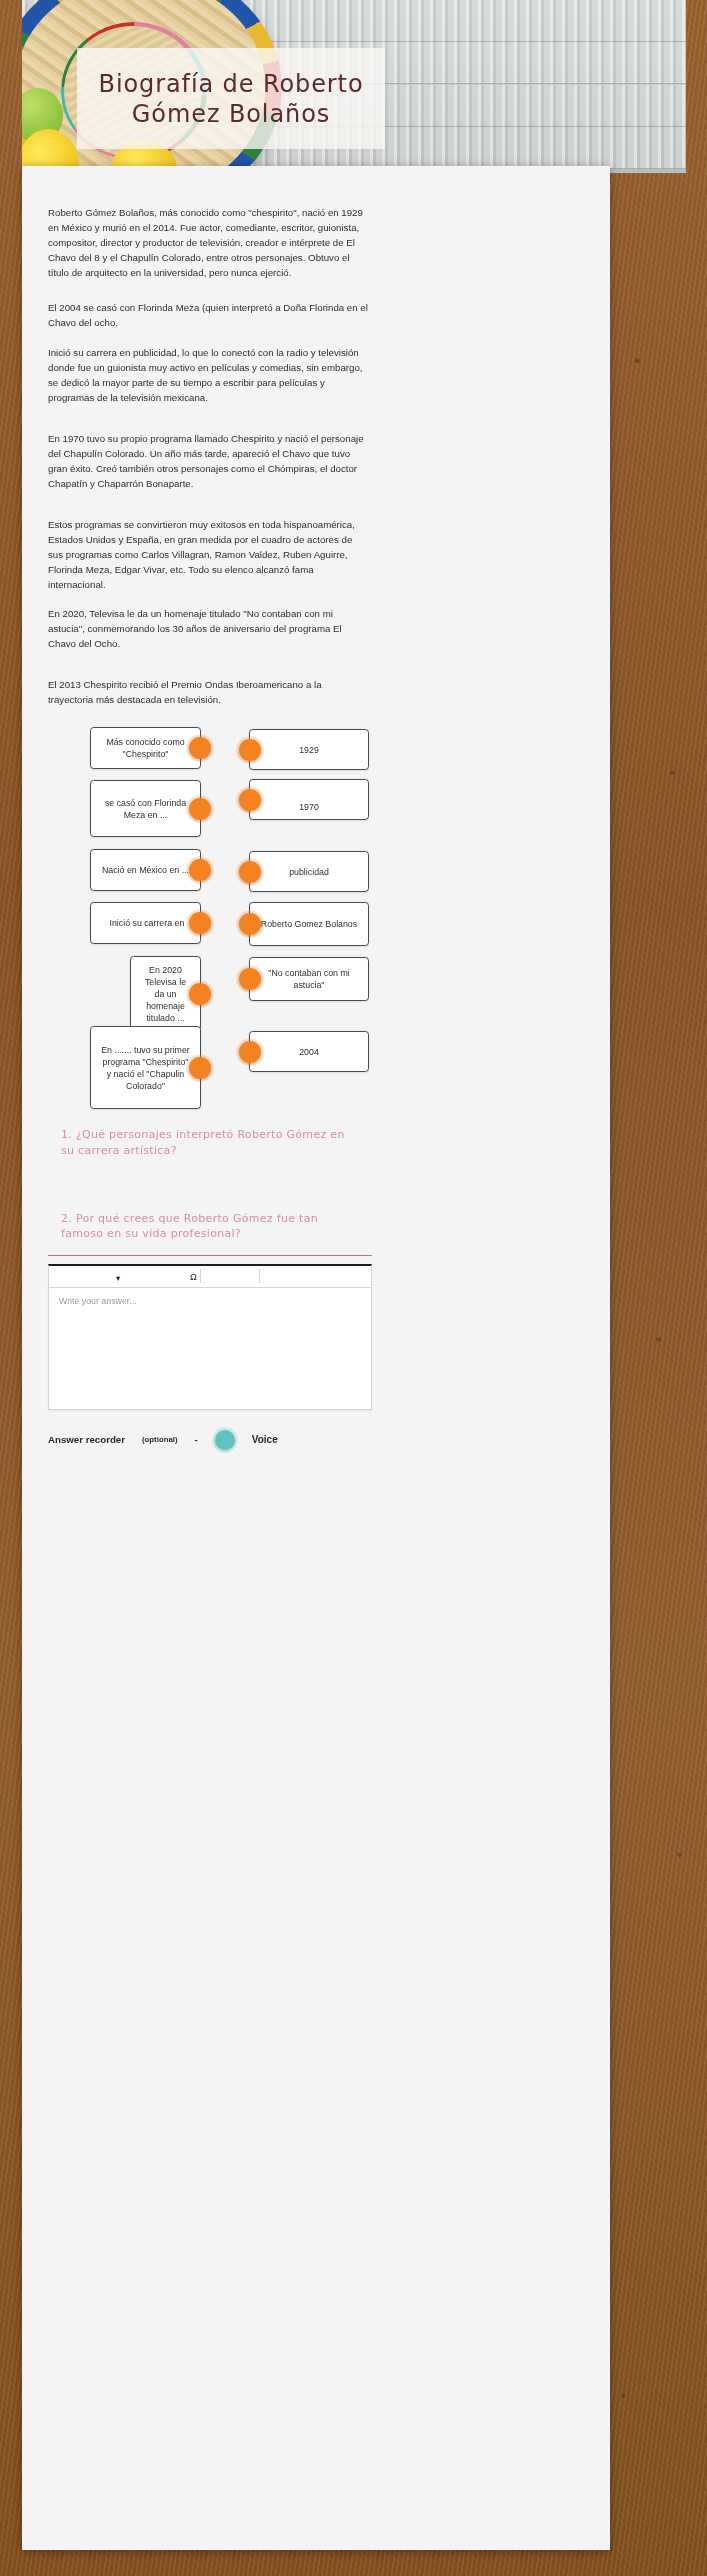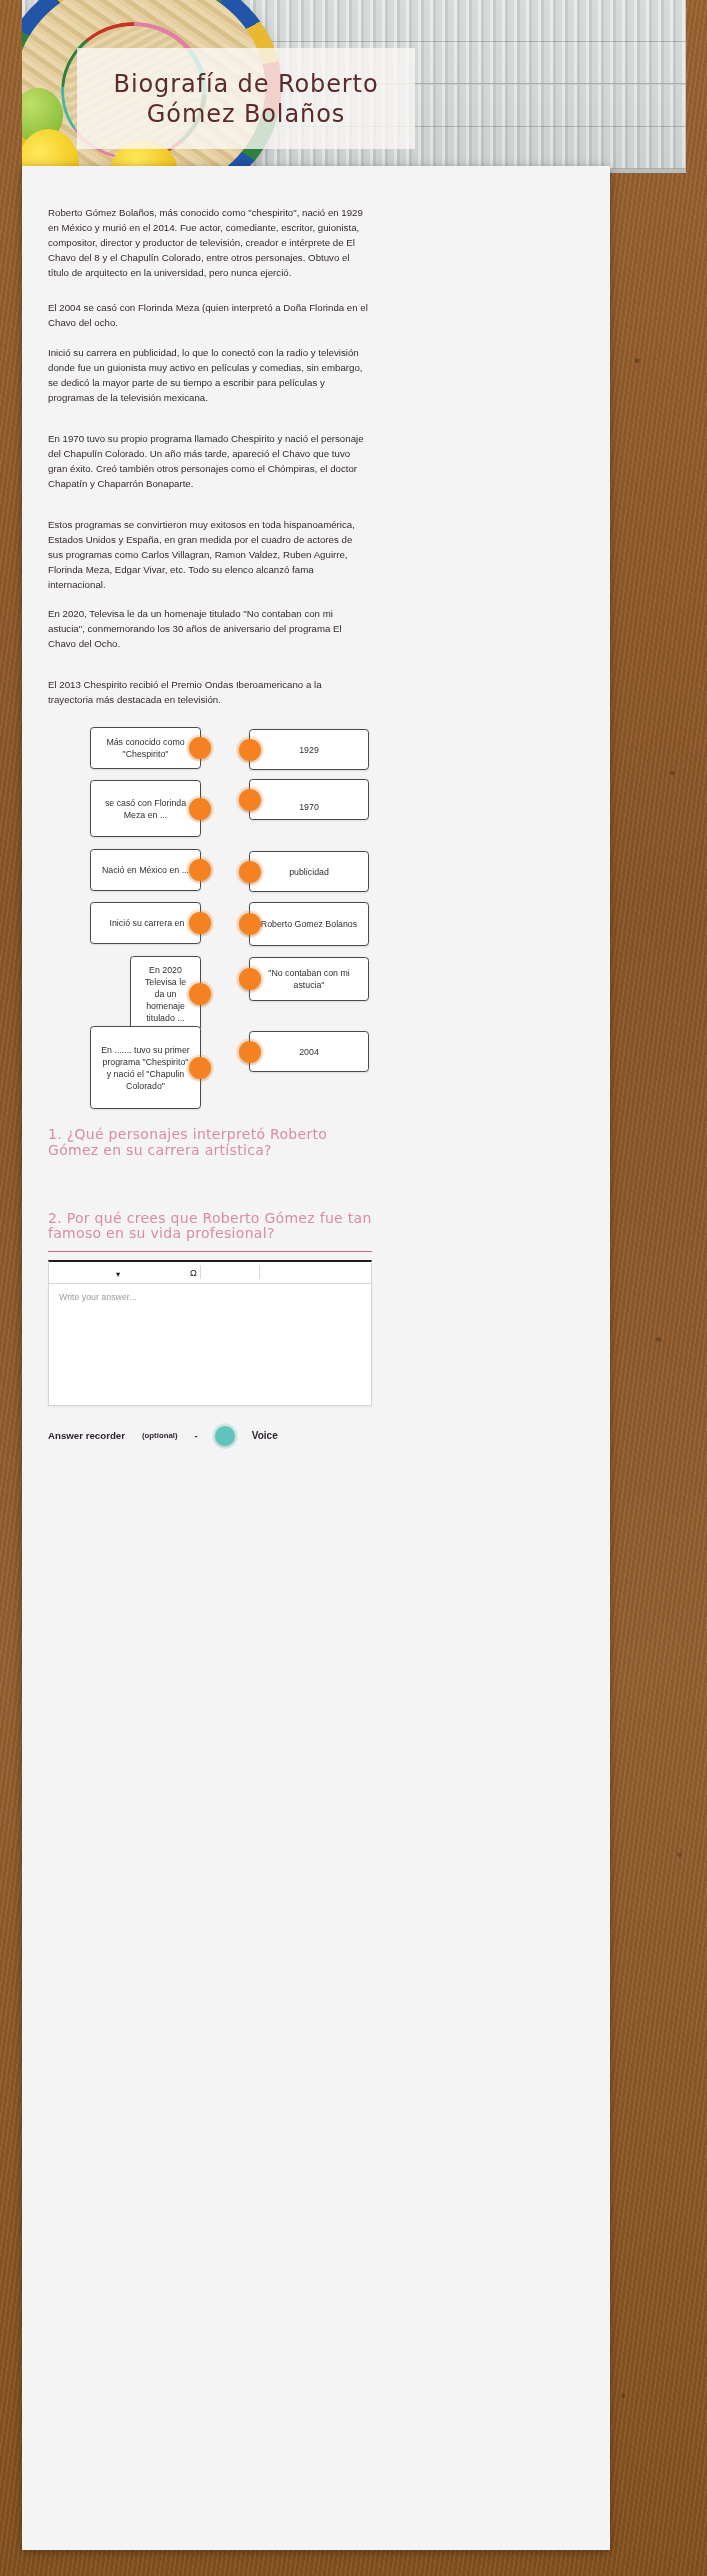--- a/index.html
+++ b/index.html
@@ -79,21 +79,21 @@
     background: conic-gradient(#e27ea2 0 15%, #3fb6a8 15% 26%, #2f7f3f 26% 38%, #c4322a 38% 52%,
       #e27ea2 52% 66%, #3fb6a8 66% 76%, #2f7f3f 76% 88%, #c4322a 88% 100%);
     -webkit-mask: radial-gradient(ellipse 50% 50% at 50% 50%, transparent 0 89%, #000 89.5%);
             mask: radial-gradient(ellipse 50% 50% at 50% 50%, transparent 0 89%, #000 89.5%);
   }
   .maraca { position:absolute; border-radius:50%; }
   #maraca-yellow { left:-3.7px; top:129px; width:61px; height:72px; background:radial-gradient(circle at 35% 32%,#ffe95a,#f0c419 70%,#d8a806); }
   #maraca-yellow2 { left:88px; top:140px; width:68px; height:66px; background:radial-gradient(circle at 38% 30%,#ffe95a,#edbd16 72%,#cf9f05); }
   #maraca-green { left:-9.2px; top:88px; width:50px; height:55px; background:radial-gradient(circle at 35% 30%,#bfe06a,#8cbf3a 72%,#6f9c27); }
   #title-band {
-    position:absolute; left:55px; top:48px; width:338px; height:101px;
+    position:absolute; left:55px; top:48px; width:308px; height:101px;
     background: rgba(250,248,245,.80);
     display:flex; flex-direction:column; align-items:center; justify-content:center;
   }
   .hero-title {
     font-family: "DejaVu Sans", sans-serif;
     color:#5b2b2b; font-size:24px; line-height:30px; text-align:center;
     letter-spacing:0.9px; font-weight:400;
   }
   
   #content { position:absolute; left:0; top:0; width:664px; padding:39px 26px 0 26px; }
@@ -118,22 +118,22 @@
   }
   .dot {
     position:absolute; width:22px; height:22px; border-radius:50%;
     background:#f58220; box-shadow:0 0 0 2.8px rgba(245,130,32,.22), 0 0.9px 2.8px rgba(0,0,0,.25);
   }
   .dot.right-side { right:-11px; top:50%; transform:translateY(-50%); }
   .dot.left-side  { left:-11px;  top:50%; transform:translateY(-50%); }
   
   .qtext {
     font-family:"DejaVu Sans", sans-serif;
-    color:#d98ca4; font-size:14px; line-height:15.7px;
-    margin:0; letter-spacing:0.3px;
+    color:#d98ca4; font-size:11px; line-height:15.7px;
+    margin:13px; letter-spacing:0.3px;
   }
   .q-block { margin-top:31px; max-width:324px; }
   .q-block.q2 { margin-top:52px; }
   hr.q-rule { border:none; border-top:0.9px solid #c96a8a; margin:9.2px 0 0 0; width:324px; }
   
   #editor { margin-top:7.4px; width:324px; }
   #editor-toolbar {
     height:24px; background:#fff; border:0.9px solid #d5d5d5; border-top:2.8px solid #1d1d1d;
     display:flex; align-items:center; position:relative;
   }

